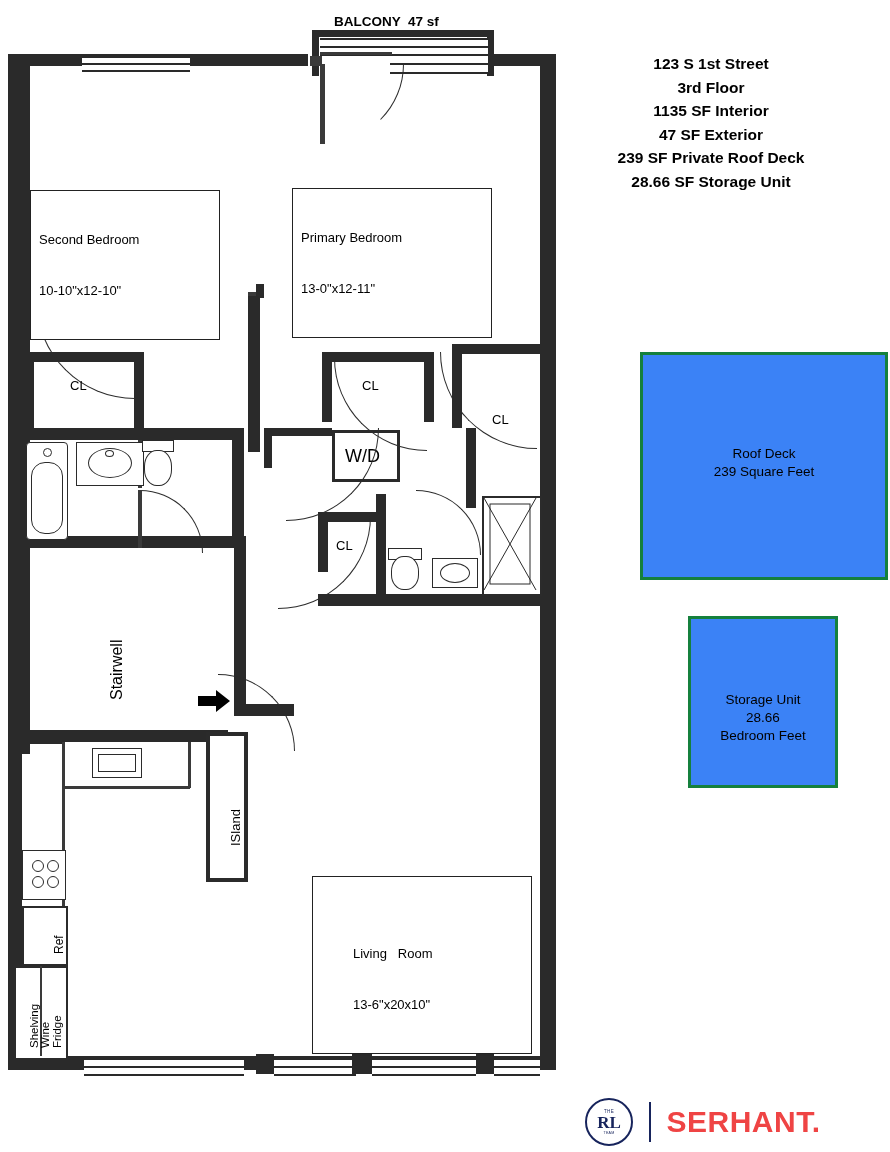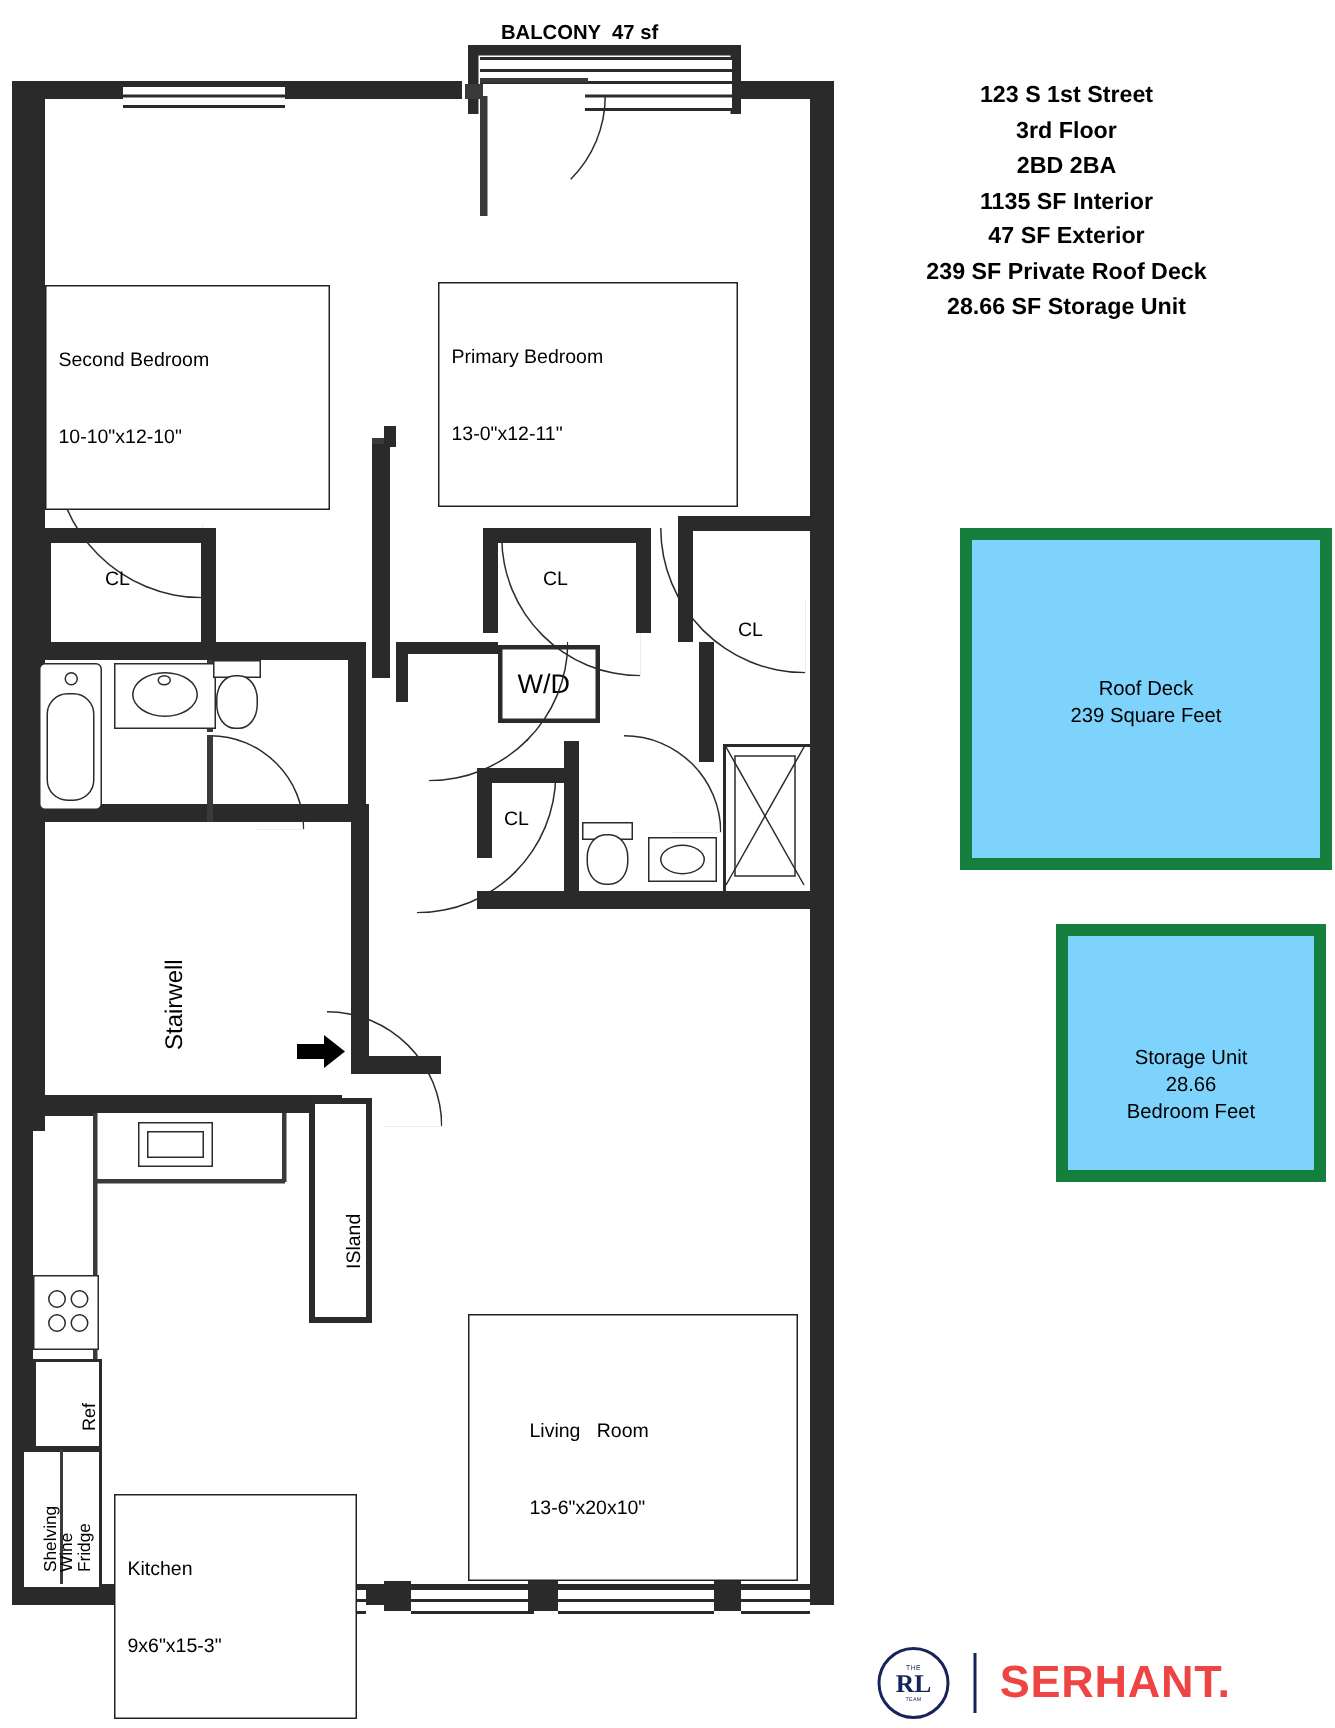--- a/index.html
+++ b/index.html
@@ -75,22 +75,22 @@
     width: 330px;
     text-align: center;
     font-size: 15.5px;
     font-weight: bold;
     line-height: 23.5px;
   }
   .info div { white-space: pre; }
   
   .rbox {
     position: absolute;
-    border: 8px solid #15803d;
-    background: #7dd3fc;
+    border: 3px solid #15803d;
+    background: #3b82f6;
     box-sizing: border-box;
   }
   .rbox .txt {
     position: absolute;
     left: 0; right: 0;
     text-align: center;
     font-size: 13.5px;
     line-height: 18px;
     white-space: pre;
   }
@@ -151,21 +151,20 @@
     font-size: 16px;
     white-space: pre;
   }
 </style>
 </head>
 <body>
 
 <div class="info">
   <div>123 S 1st Street</div>
   <div>3rd Floor</div>
-  <div>2BD 2BA</div>
   <div>1135 SF Interior</div>
   <div>47 SF Exterior</div>
   <div>239 SF Private Roof Deck</div>
   <div>28.66 SF Storage Unit</div>
 </div>
 
 <div class="plan">
 
   <div class="label" style="left:334px; top:14px; font-size:13.5px; font-weight:bold;">BALCONY  47 sf</div>
 
@@ -309,33 +308,29 @@
     <div>10-10"x12-10"</div>
   </div>
   <div class="boxlabel" style="left:292px; top:188px; width:182px;">
     <div>Primary Bedroom</div>
     <div>13-0"x12-11"</div>
   </div>
   <div class="boxlabel" style="left:312px; top:876px; width:202px;">
     <div style="padding-left:32px;margin-top:28px;">Living   Room</div>
     <div style="padding-left:32px;">13-6"x20x10"</div>
   </div>
-  <div class="boxlabel" style="left:76px; top:996px; width:144px;">
-    <div>Kitchen</div>
-    <div>9x6"x15-3"</div>
-  </div>
 
 </div>
 
 <div class="rbox" style="left:640px; top:352px; width:248px; height:228px;">
   <div class="txt" style="top:90px;">Roof Deck</div>
   <div class="txt" style="top:108px;">239 Square Feet</div>
 </div>
 
-<div class="rbox" style="left:704px; top:616px; width:180px; height:172px;text-decoration:underline;">
+<div class="rbox" style="left:688px; top:616px; width:150px; height:172px;text-decoration:underline;">
   <div class="txt" style="top:72px;">Storage Unit</div>
   <div class="txt" style="top:90px;">28.66</div>
   <div class="txt" style="top:108px;">Bedroom Feet</div>
 </div>
 
 <div class="logo-wrap">
   <div class="rl-badge">
     <span class="rl-top">THE</span>
     <span class="rl-main">RL</span>
     <span class="rl-bot">TEAM</span>

